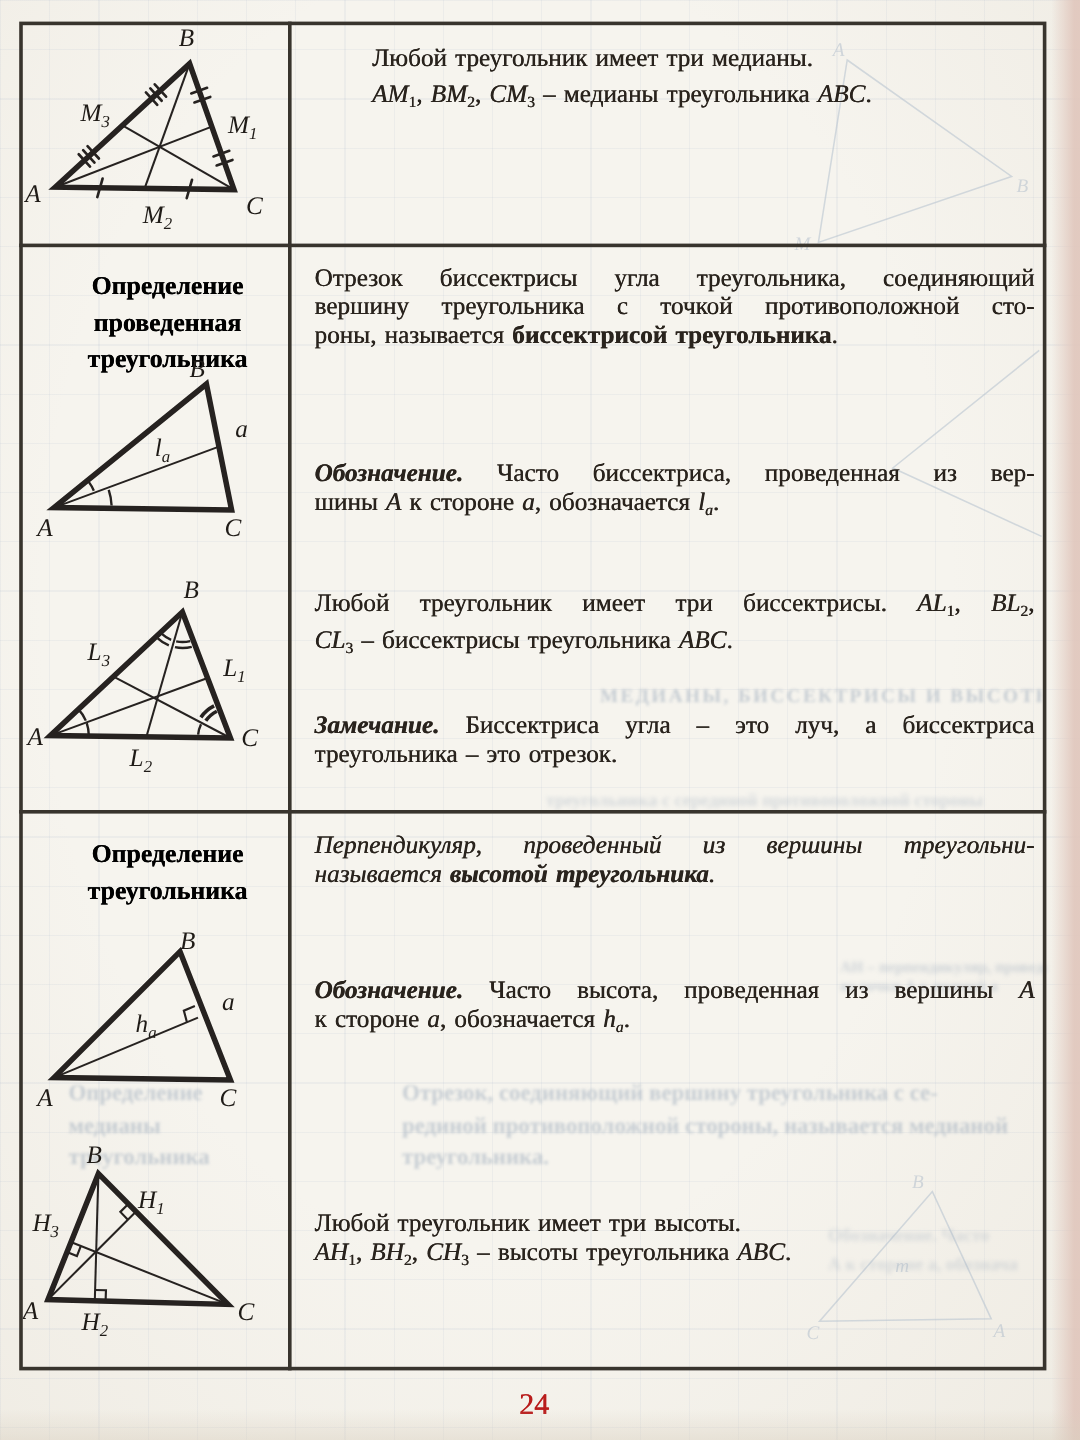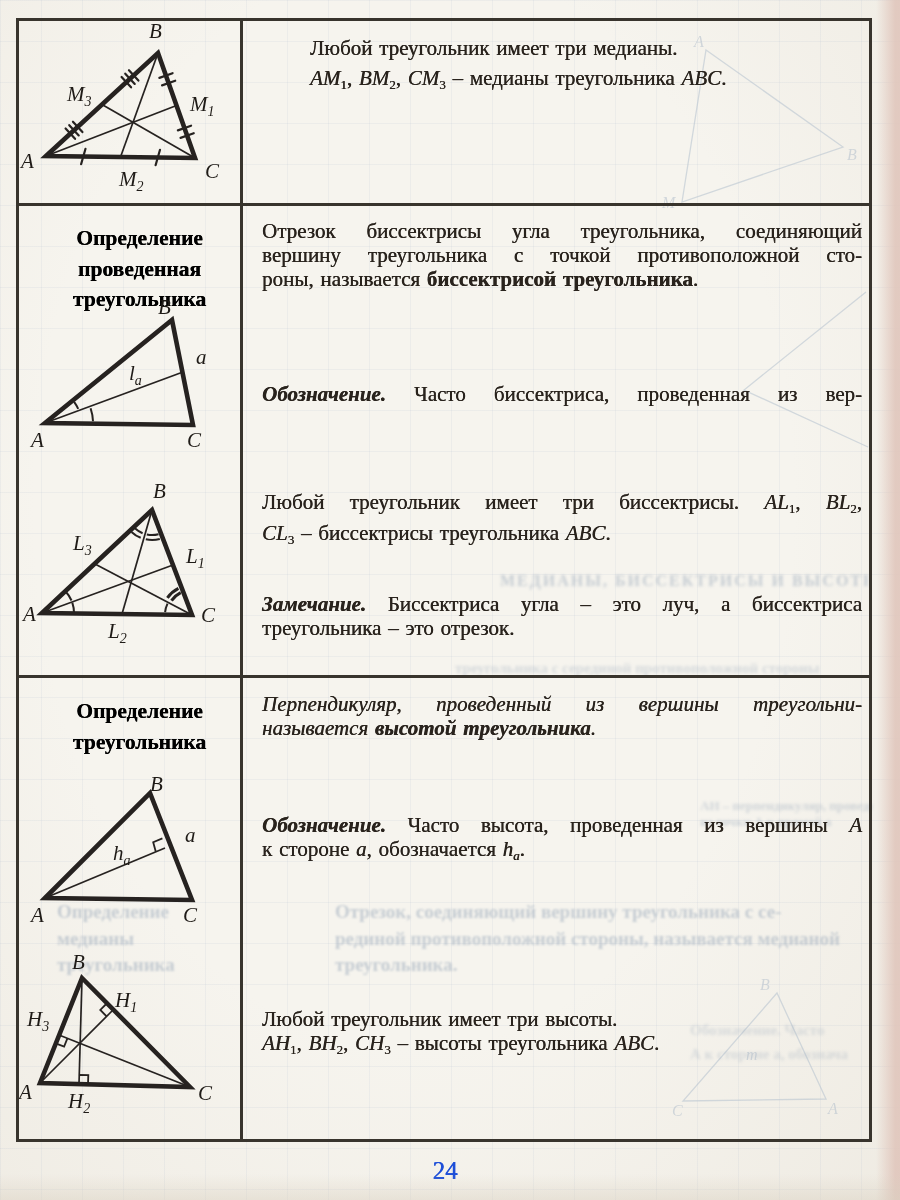--- a/index.html
+++ b/index.html
@@ -30,21 +30,21 @@
   .p21{top:219px;} .p22{top:340px;margin-top:42px;} .p23{top:490px;} .p24{top:592px;}
   .p31{top:692px;font-style:italic;} .p32{top:813px;} .p33{top:1007px;}
   .bb{font-weight:bold;} .ii{font-style:italic;}
   .sub{font-size:13px;vertical-align:-4px;}
   .tline{min-height:24px;}
   .jl{text-align:justify;text-align-last:justify;}
   .colhead{position:absolute;left:29px;width:221px;text-align:center;color:#000000;
         font:bold 21.5px/30.5px "Liberation Serif",serif;text-shadow:0.3px 0 0 currentColor;}
   .ch2{top:223px;} .ch3{top:696px;}
   .pageno{position:absolute;left:415px;top:1157px;width:60px;text-align:center;
-        font:25px "Liberation Serif",serif;color:#1d4ed8;text-shadow:0.4px 0 0 currentColor;}
+        font:25px "Liberation Serif",serif;color:#b91c1c;text-shadow:0.4px 0 0 currentColor;}
 
   
   .dia{position:absolute;left:19px;}
   .d1{top:22px;} .d2{top:300px;} .d3{top:480px;} .d4{top:775px;} .d5{top:950px;}
   .side{fill:none;stroke:#262220;stroke-width:4.6;stroke-linejoin:miter;}
   .thin{stroke:#262220;stroke-width:1.7;fill:none;}
   .arc{fill:none;stroke:#262220;stroke-width:2;}
   .arcb{fill:none;stroke:#262220;stroke-width:3;}
   .tk{stroke:#262220;stroke-width:2.2;stroke-linecap:round;}
   .ra{fill:none;stroke:#262220;stroke-width:1.8;}
@@ -152,20 +152,21 @@
     <div>проведенная</div>
     <div>треугольника</div>
 </div>
 <div class="para p21">
     <div class="tline jl"><span>Отрезок биссектрисы угла треугольника, соединяющий</span></div>
     <div class="tline jl"><span>вершину треугольника с точкой противоположной сто-</span></div>
     <div class="tline"><span>роны, называется </span><span class="bb">биссектрисой треугольника</span><span>.</span></div>
   </div>
 <div class="para p22">
     <div class="tline jl"><span class="bb ii">Обозначение.</span><span> Часто биссектриса, проведенная из вер-</span></div>
+    <div class="tline"><span>шины </span><span class="ii">A</span><span> к стороне </span><span class="ii">a</span><span>, обозначается </span><span class="ii">l</span><span class="ii sub">a</span><span>.</span></div>
   </div>
 <div class="para p23">
     <div class="tline jl"><span>Любой треугольник имеет три биссектрисы. </span><span class="ii">AL</span><span class="sub">1</span><span>, </span><span class="ii">BL</span><span class="sub">2</span><span>,</span></div>
     <div class="tline"><span class="ii">CL</span><span class="sub">3</span><span> – биссектрисы треугольника </span><span class="ii">ABC</span><span>.</span></div>
   </div>
 <div class="para p24">
     <div class="tline jl"><span class="bb ii">Замечание.</span><span> Биссектриса угла – это луч, а биссектриса</span></div>
     <div class="tline"><span>треугольника – это отрезок.</span></div>
   </div>
 

